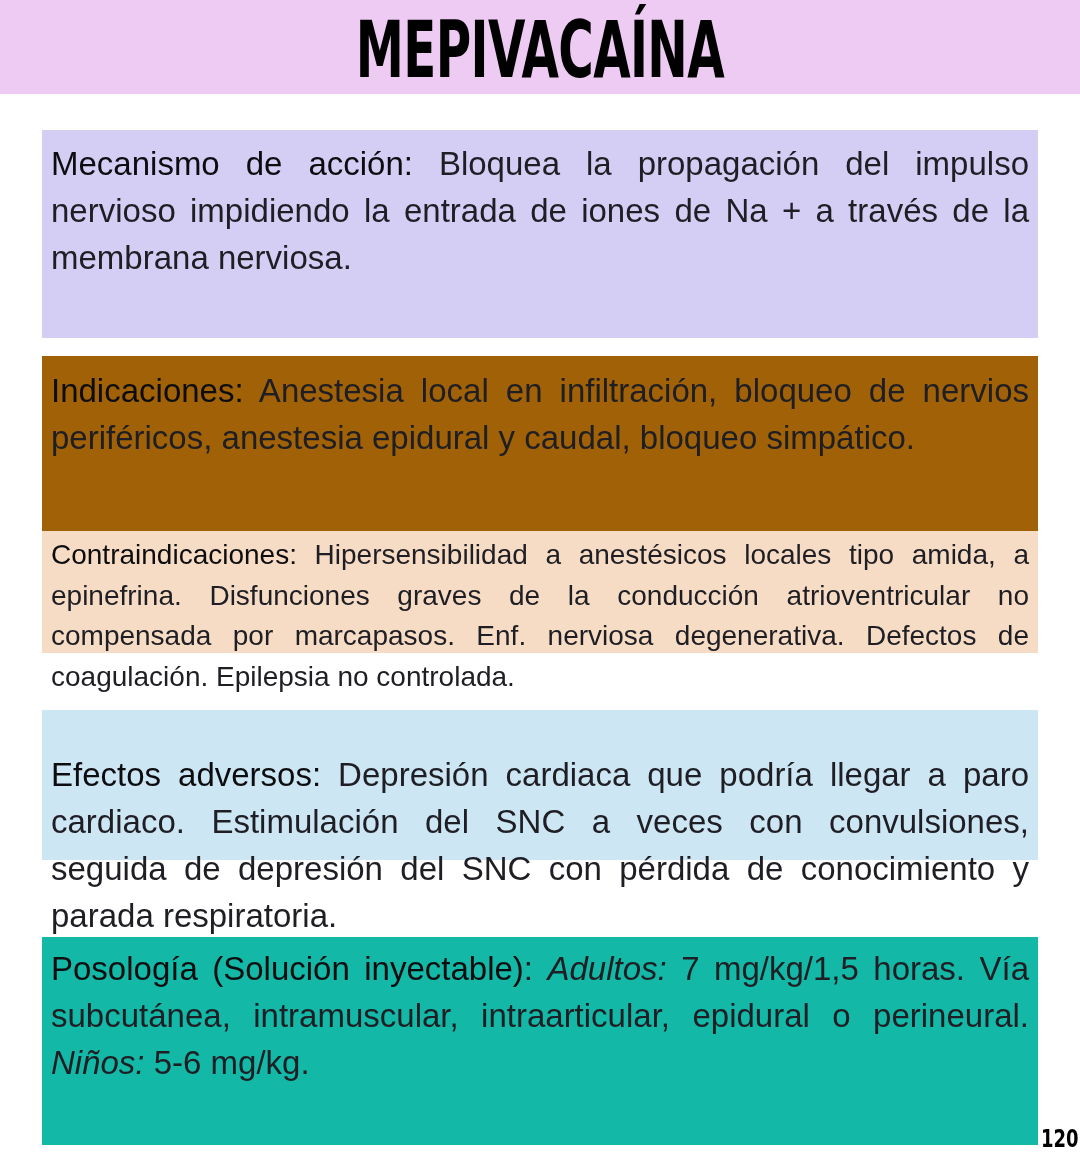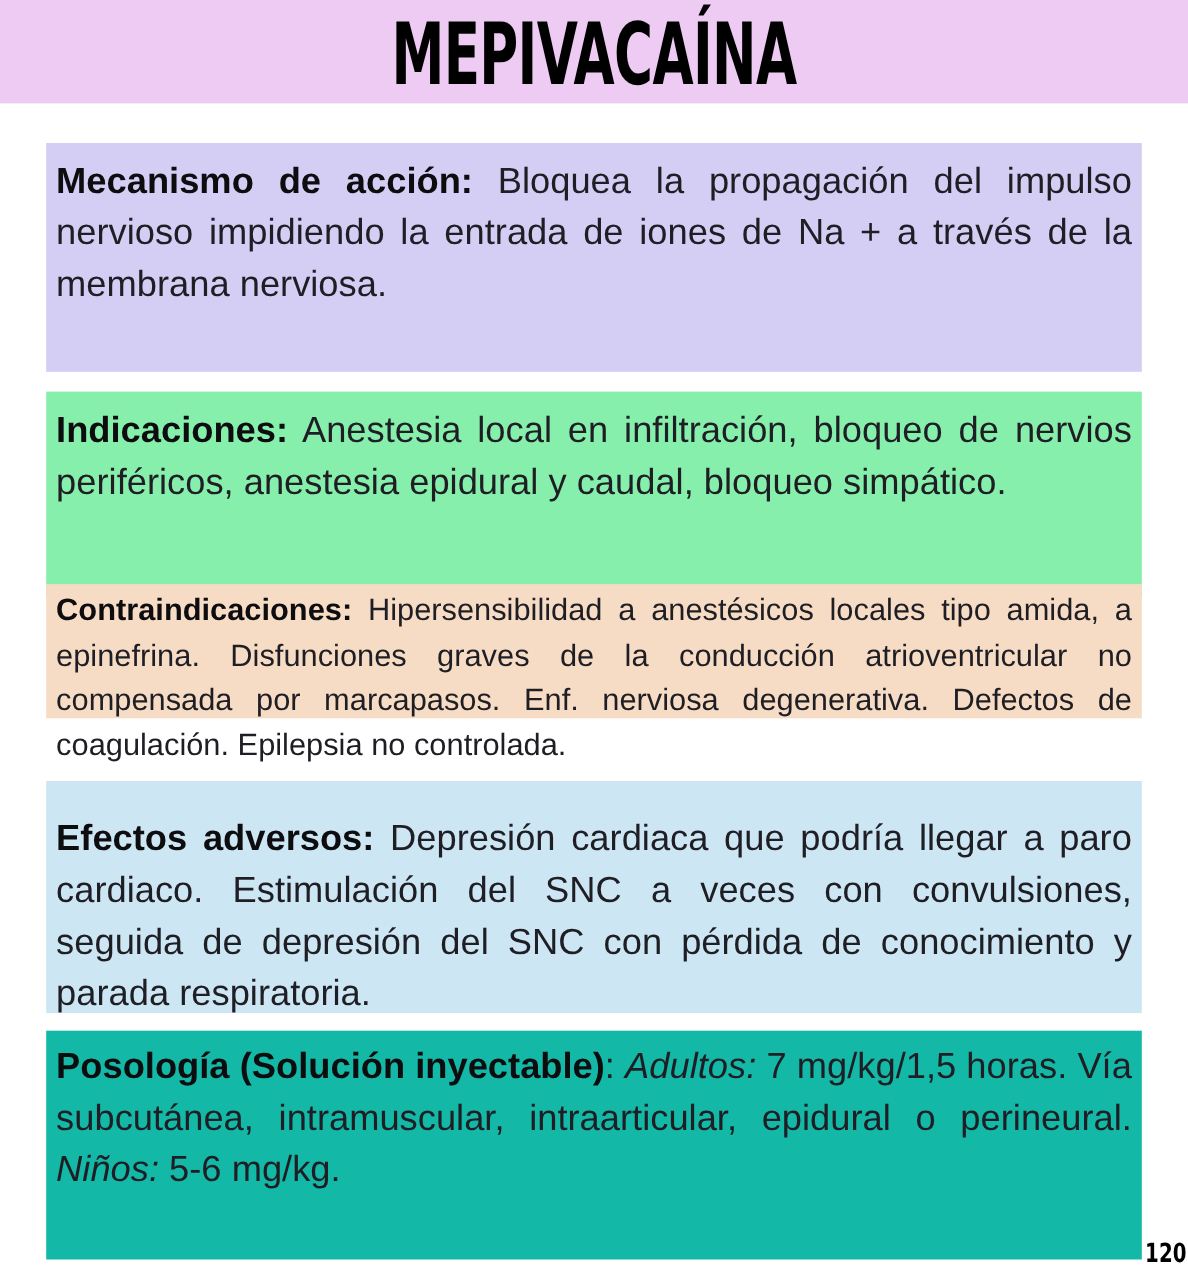--- a/index.html
+++ b/index.html
@@ -1,25 +1,25 @@
 <!DOCTYPE html>
 <html><head>
 <meta charset="utf-8">
 <style>
   html,body{margin:0;padding:0;background:#ffffff;}
   body{width:1080px;height:1164px;position:relative;overflow:hidden;font-family:"Liberation Sans",sans-serif;color:#1e1e24;}
   .header{position:absolute;left:0;top:0;width:1080px;height:94px;background:#eecbf3;display:flex;align-items:center;justify-content:center;}
   .title{font-family:"DejaVu Sans",sans-serif;font-weight:bold;font-size:78px;letter-spacing:-1px;color:#000;transform:scaleX(0.62);transform-origin:center;margin-top:6px;line-height:1;}
   .box{position:absolute;left:42px;width:996px;box-sizing:border-box;padding:0 9px;text-align:justify;}
   .box p{margin:0;}
-  .lbl{font-weight:bold;color:#0d0d10;}
+  .lbl{font-weight:normal;color:#0d0d10;}
   .b1{top:130px;height:208px;background:#d4cef5;padding-top:10px;font-size:33px;line-height:47px;}
-  .b2{top:356px;height:187px;background:#86efac;padding-top:11px;font-size:33px;line-height:47px;}
+  .b2{top:356px;height:187px;background:#a16207;padding-top:11px;font-size:33px;line-height:47px;}
   .b3{top:531px;height:122px;background:#f6dcc4;padding-top:4px;font-size:28px;line-height:40.5px;}
-  .b4{top:710px;height:211px;background:#cde6f4;padding-top:28px;font-size:33px;line-height:47px;}
+  .b4{top:710px;height:150px;background:#cde6f4;padding-top:41px;font-size:33px;line-height:47px;}
   .b5{top:937px;height:208px;background:#14b8a6;padding-top:8px;font-size:33px;line-height:47px;}
   .it{font-style:italic;}
   .pnum{position:absolute;left:1041px;top:1125px;font-family:"DejaVu Sans",sans-serif;font-weight:bold;font-size:24px;color:#000;transform:scaleX(0.75);transform-origin:left;}
 </style>
 </head>
 <body>
 
 <div class="header">
   <div class="title">MEPIVACAÍNA</div>
 </div>

